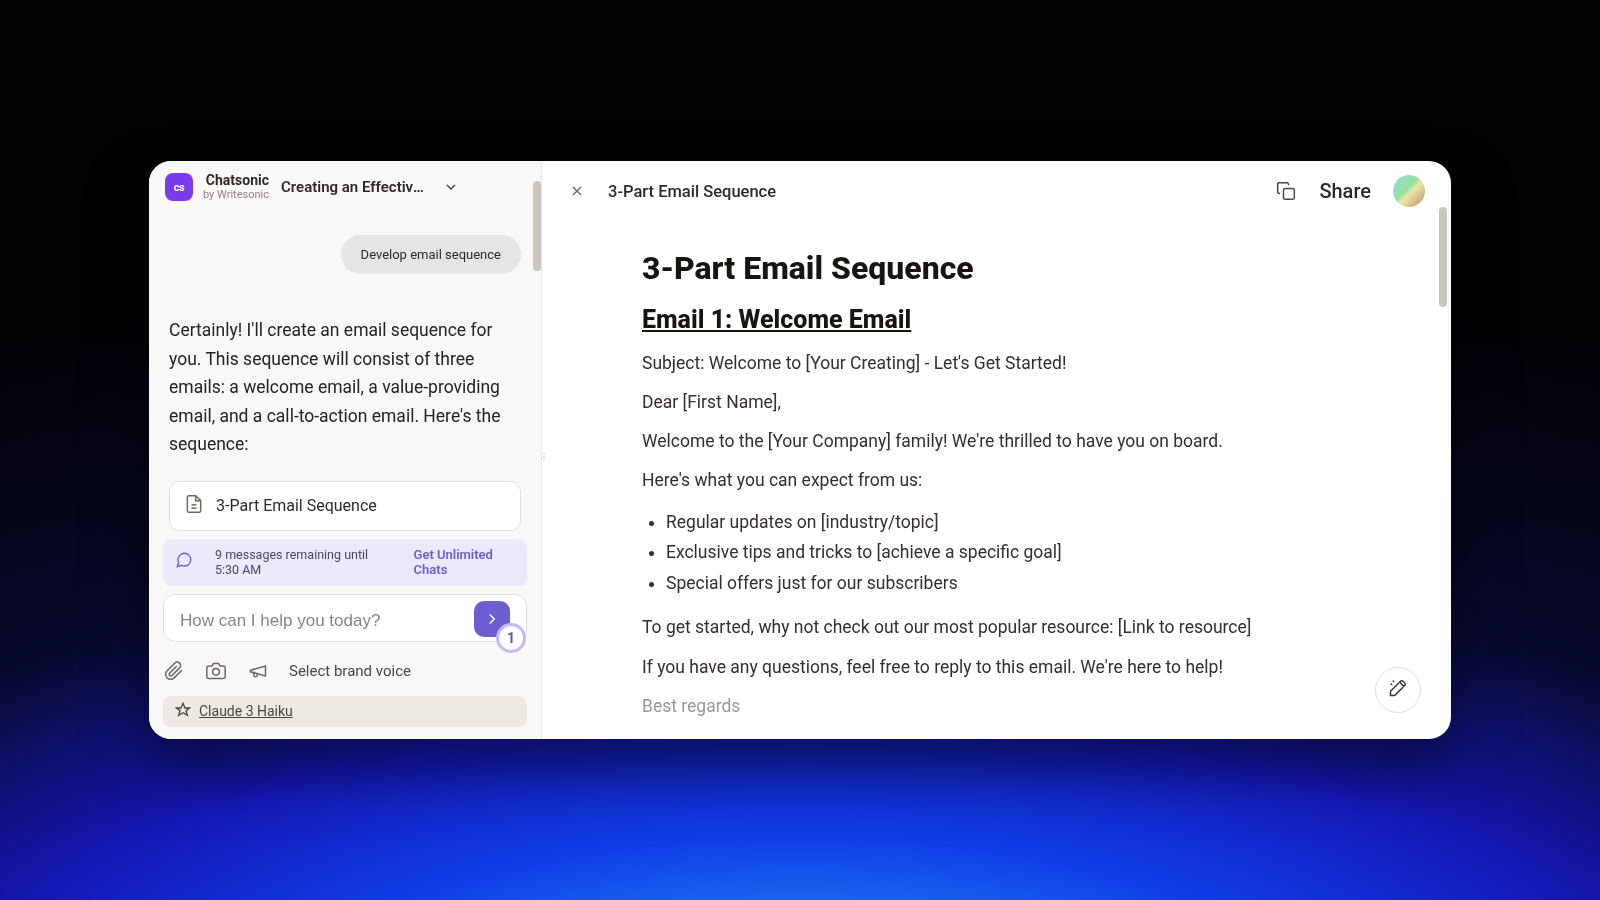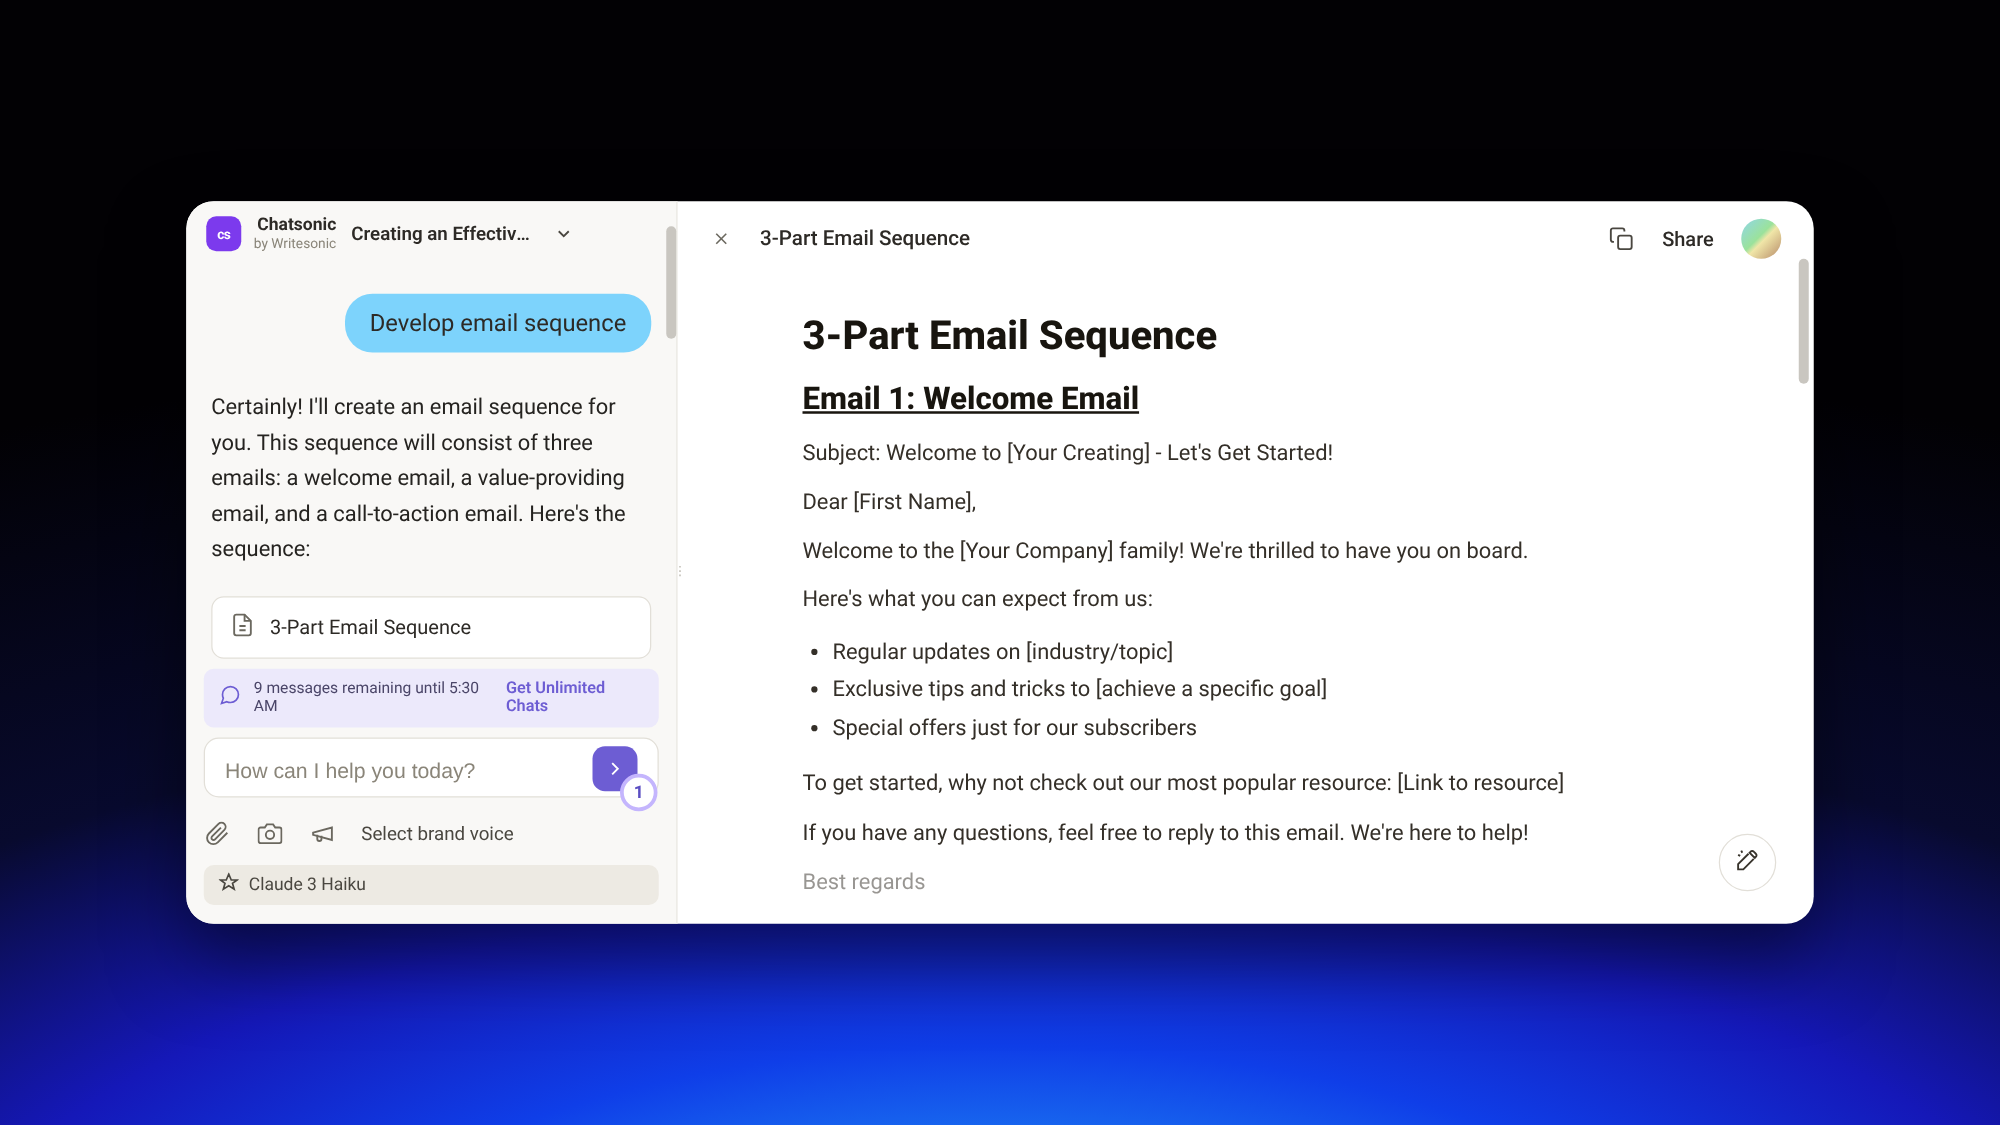--- a/index.html
+++ b/index.html
@@ -37,41 +37,41 @@
   display:flex; align-items:center; justify-content:center;
   color:#fff; font-size:11px; font-weight:700; letter-spacing:-0.5px;
 }
 .app-text { line-height:1.1; }
 .app-name { font-size:14px; font-weight:700; color:#2d2a26; }
 .app-sub  { font-size:11px; color:#8a8579; }
 .thread-title { font-size:15px; font-weight:600; color:#2d2a26; white-space:nowrap; overflow:hidden; text-overflow:ellipsis; max-width:150px; margin-left:2px; }
 .chev { width:20px; height:20px; display:flex; align-items:center; justify-content:center; color:#4a4740; cursor:pointer; }
 
 .user-bubble {
-  margin: 26px 20px 0 auto;
-  background:#7dd3fc; color:#2d2a26;
+  margin: 26px 20px 12px auto;
+  background:#e5e5e5; color:#2d2a26;
   padding: 12px 20px; border-radius: 22px;
-  font-size:19px; max-width:260px; text-align:center;
+  font-size:13px; max-width:260px; text-align:center;
 }
 .ai-reply {
   margin: 30px 20px 0 20px;
   font-size:17.5px; line-height:1.63; color:#252320;
 }
 .doc-card {
   margin: 22px 20px 0 20px;
   border:1px solid #e2dfd8; background:#fff; border-radius:10px;
   padding: 12px 14px; display:flex; align-items:center; gap:12px;
   font-size:16px; color:#2d2a26; cursor:pointer;
 }
 .doc-card svg { flex:none; }
 
 .quota {
   margin: 8px 14px 0 14px;
   background:#ece9fb; border-radius:8px;
-  padding: 8px 12px; display:flex; align-items:center; gap:10px;
+  padding: 8px 12px; display:flex; align-items:center; gap:22px;
 }
 .quota-icon { color:#6d5dd3; }
 .quota-text { font-size:12.5px; line-height:1.25; color:#4a4568; }
 .quota-link { margin-left:auto; font-size:13px; font-weight:600; color:#6d5dd3; cursor:pointer; }
 
 .composer {
   margin: 8px 14px 0 14px;
   background:#fff; border:1px solid #e2dfd8; border-radius:12px;
   position:relative; padding: 16px 16px 10px 16px;
 }
@@ -101,36 +101,36 @@
   margin: 18px 14px 0 14px;
   display:flex; align-items:center; gap:20px; color:#6b685f;
 }
 .tool-row .ico { width:22px; height:22px; display:flex; align-items:center; justify-content:center; cursor:pointer; }
 .brand-voice { font-size:15px; color:#4a4740; cursor:pointer; }
 
 .model-chip {
   margin: 14px 14px 0 14px;
   display:inline-flex; align-items:center; gap:8px;
   background:#edeae3; border-radius:8px; padding:6px 12px;
-  font-size:14px; color:#4a4740; cursor:pointer;
+  font-size:14px; color:#4a4740; cursor:pointer;text-decoration:underline;
 }
 
 
 .right { flex:1; display:flex; flex-direction:column; position:relative; }
 .right-scroll { position:absolute; right:4px; top:46px; width:8px; height:100px; background:#c9c6c0; border-radius:4px; }
 
 .right-head {
   display:flex; align-items:center; gap:22px;
   padding: 14px 26px;
 }
 .close-btn { width:18px; height:18px; cursor:pointer; color:#6b685f; display:flex; align-items:center; justify-content:center; }
 .doc-title-head { font-size:16.5px; font-weight:500; color:#2d2a26; }
 .rh-spacer { flex:1; }
 .copy-btn { width:22px; height:22px; cursor:pointer; color:#4a4740; display:flex; align-items:center; justify-content:center; }
-.share-btn { font-size:16px; font-weight:500; color:#2d2a26; cursor:pointer; }
+.share-btn { font-size:20px; font-weight:500; color:#2d2a26; cursor:pointer; }
 .avatar { width:32px; height:32px; border-radius:50%; overflow:hidden; cursor:pointer;
   background: linear-gradient(135deg,#8fd6e8 0%, #9be29b 45%, #f0e6a8 55%, #b68a68 100%); }
 
 .doc-body { padding: 28px 88px 0 100px; overflow:hidden; }
 .doc-h1 { font-size:32px; font-weight:800; color:#18150f; margin-bottom:18px; }
 .doc-h2 { font-size:25px; font-weight:800; color:#18150f; margin-bottom:16px;text-decoration:underline; }
 .doc-p { font-size:17.5px; color:#342f28; line-height:1.55; margin-bottom:12px; }
 .subj-label { font-weight:400; }
 .doc-ul { margin: 6px 0 16px 24px; }
 .doc-ul li { font-size:17.5px; color:#342f28; line-height:1.75; }

